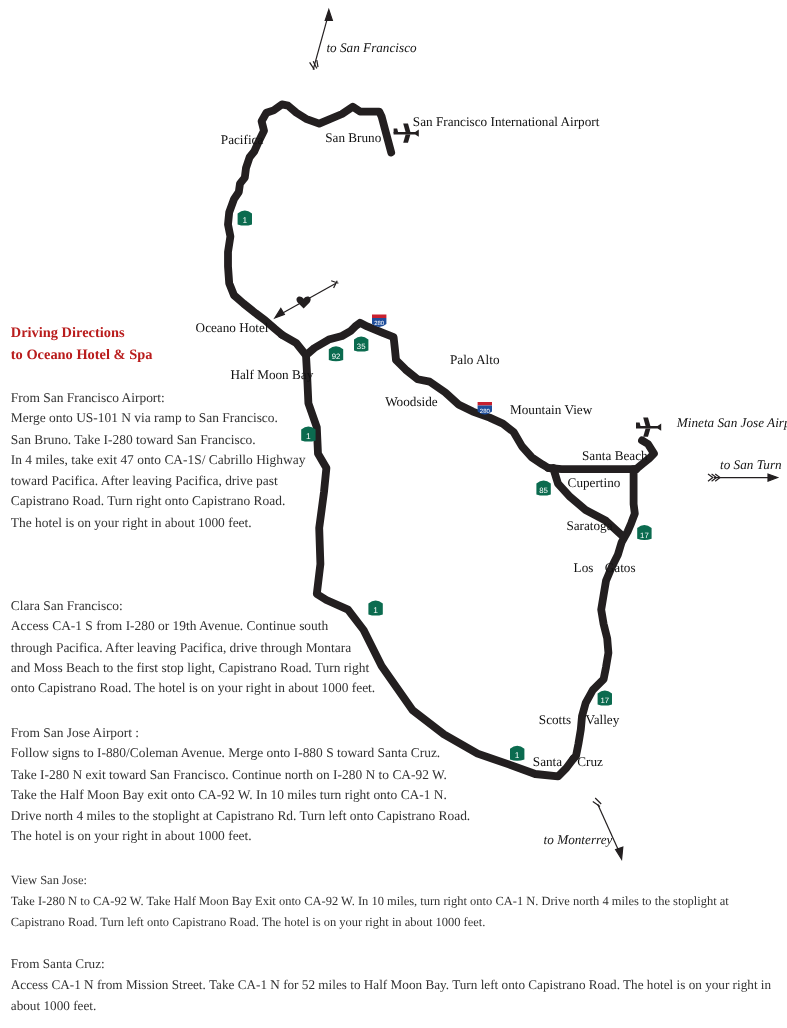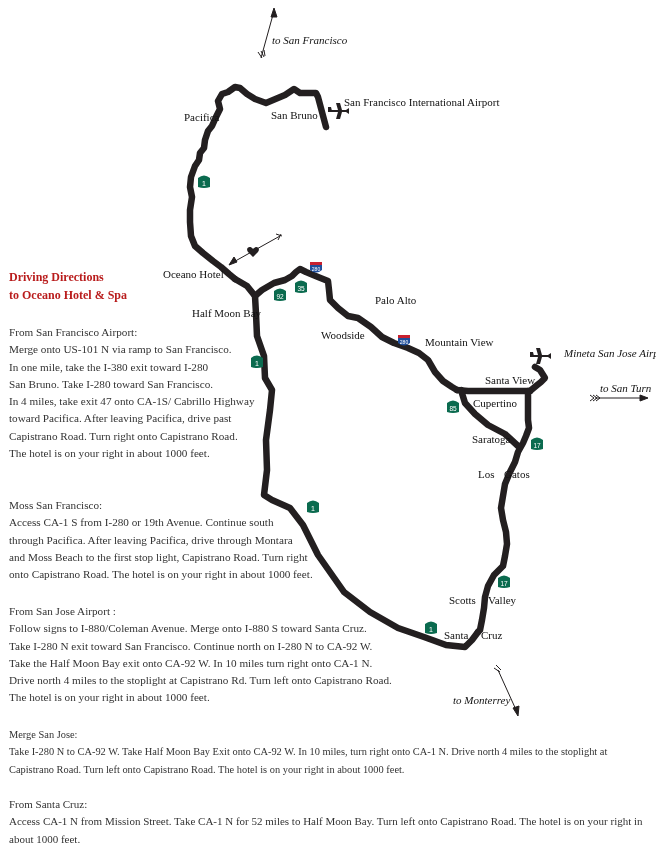--- a/index.html
+++ b/index.html
@@ -145,67 +145,66 @@
 <span class="lbl ital" style="left:272px;top:34px;">to San Francisco</span>
 <span class="lbl" style="left:184px;top:111px;">Pacifica</span>
 <span class="lbl" style="left:271px;top:109px;">San Bruno</span>
 <span class="lbl" style="left:344px;top:96px;">San Francisco International Airport</span>
 <span class="lbl" style="left:163px;top:268px;">Oceano Hotel</span>
 <span class="lbl" style="left:182px;top:307px;margin-left:10px;">Half Moon Bay</span>
 <span class="lbl" style="left:321px;top:329px;">Woodside</span>
 <span class="lbl" style="left:375px;top:294px;">Palo Alto</span>
 <span class="lbl" style="left:425px;top:336px;">Mountain View</span>
 <span class="lbl" style="left:564px;top:347px;font-style:italic;">Mineta San Jose Airport</span>
-<span class="lbl" style="left:485px;top:374px;">Santa View</span>
+<span class="lbl" style="left:485px;top:374px;">Santa Beach</span>
 <span class="lbl ital" style="left:600px;top:382px;">to San Turn</span>
 <span class="lbl" style="left:473px;top:397px;">Cupertino</span>
 <span class="lbl" style="left:452px;top:433px;margin-left:20px;">Saratoga</span>
 <span class="lbl" style="left:478px;top:468px;">Los</span>
 <span class="lbl" style="left:504px;top:468px;">Gatos</span>
 <span class="lbl" style="left:449px;top:594px;text-align:right;">Scotts</span>
 <span class="lbl" style="left:488px;top:594px;">Valley</span>
 <span class="lbl" style="left:444px;top:629px;">Santa</span>
 <span class="lbl" style="left:481px;top:629px;">Cruz</span>
 <span class="lbl ital" style="left:453px;top:694px;font-style:italic;">to Monterrey</span>
 
 <div class="title">
   <div>Driving Directions</div>
   <div>to Oceano Hotel &amp; Spa</div>
 </div>
 
 <div class="dir" style="left:9px;top:324px;">
   <p>From San Francisco Airport:</p>
   <p>Merge onto US-101 N via ramp to San Francisco.</p>
-  <p>In one mile, take the I-380 exit toward I-280</p>
   <p>San Bruno. Take I-280 toward San Francisco.</p>
   <p>In 4 miles, take exit 47 onto CA-1S/ Cabrillo Highway</p>
   <p>toward Pacifica. After leaving Pacifica, drive past</p>
   <p>Capistrano Road. Turn right onto Capistrano Road.</p>
   <p>The hotel is on your right in about 1000 feet.</p>
 </div>
 
 <div class="dir" style="left:9px;top:497px;">
-  <p>Moss San Francisco:</p>
+  <p>Clara San Francisco:</p>
   <p>Access CA-1 S from I-280 or 19th Avenue. Continue south</p>
   <p>through Pacifica. After leaving Pacifica, drive through Montara</p>
   <p>and Moss Beach to the first stop light, Capistrano Road. Turn right</p>
   <p>onto Capistrano Road. The hotel is on your right in about 1000 feet.</p>
 </div>
 
 <div class="dir" style="left:9px;top:603px;">
   <p>From San Jose Airport :</p>
   <p>Follow signs to I-880/Coleman Avenue. Merge onto I-880 S toward Santa Cruz.</p>
   <p>Take I-280 N exit toward San Francisco. Continue north on I-280 N to CA-92 W.</p>
   <p>Take the Half Moon Bay exit onto CA-92 W. In 10 miles turn right onto CA-1 N.</p>
   <p>Drive north 4 miles to the stoplight at Capistrano Rd. Turn left onto Capistrano Road.</p>
   <p>The hotel is on your right in about 1000 feet.</p>
 </div>
 
 <div class="dir" style="left:9px;top:726px;font-size:10.4px;">
-  <p>Merge San Jose:</p>
+  <p>View San Jose:</p>
   <p>Take I-280 N to CA-92 W. Take Half Moon Bay Exit onto CA-92 W. In 10 miles, turn right onto CA-1 N. Drive north 4 miles to the stoplight at</p>
   <p>Capistrano Road. Turn left onto Capistrano Road. The hotel is on your right in about 1000 feet.</p>
 </div>
 
 <div class="dir" style="left:9px;top:796px;font-size:11px;">
   <p>From Santa Cruz:</p>
   <p>Access CA-1 N from Mission Street. Take CA-1 N for 52 miles to Half Moon Bay. Turn left onto Capistrano Road. The hotel is on your right in</p>
   <p>about 1000 feet.</p>
 </div>
 

